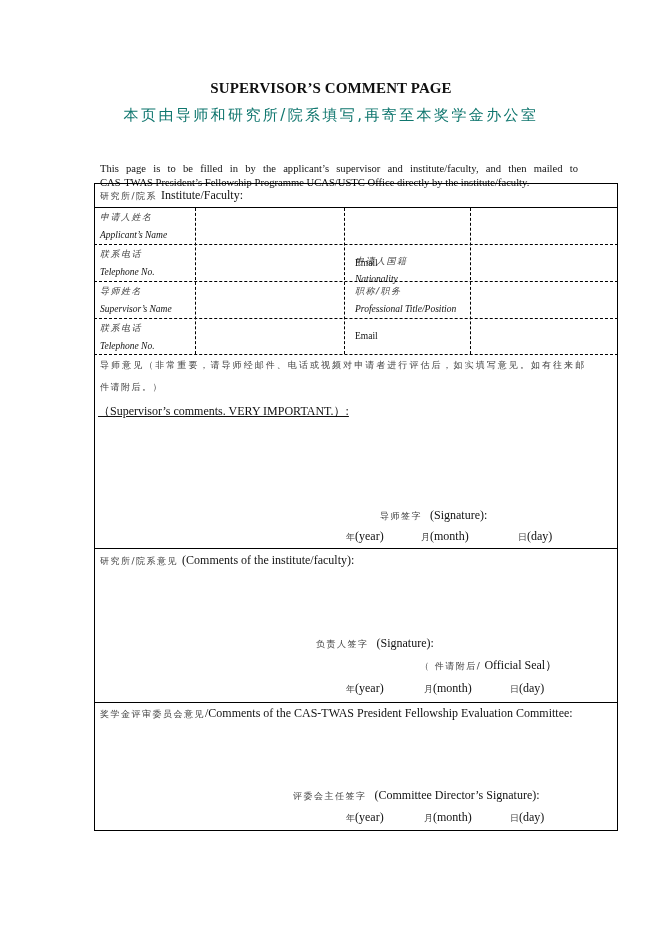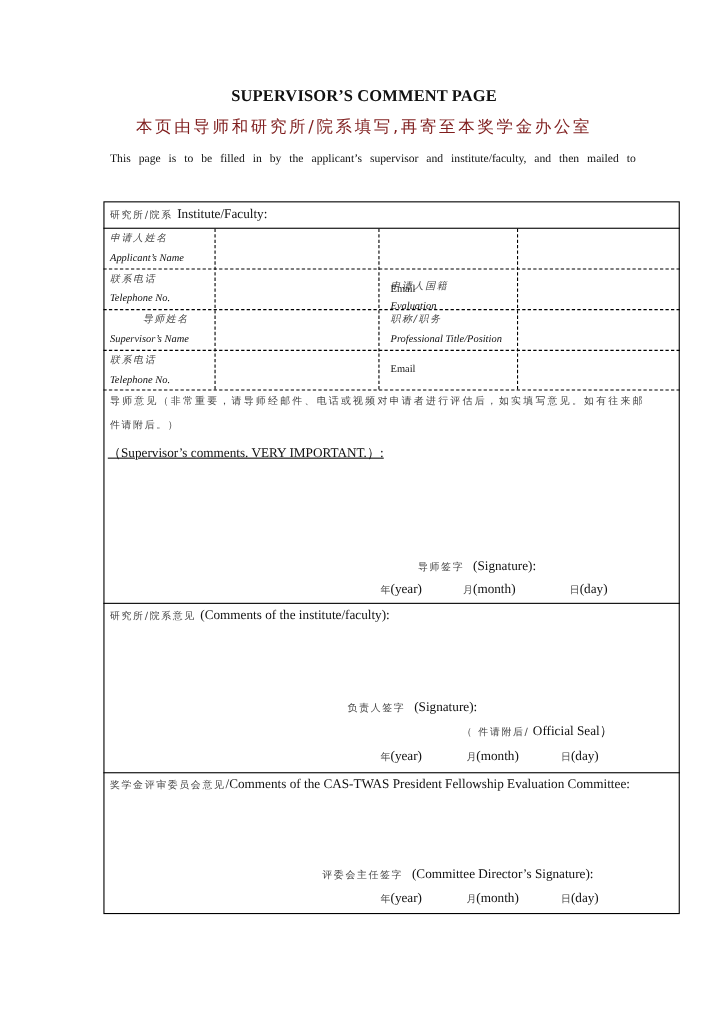--- a/index.html
+++ b/index.html
@@ -2,25 +2,25 @@
 <html><head>
 <meta charset="utf-8">
 <style>
   html, body { margin: 0; padding: 0; background: #ffffff; }
   body { width: 662px; height: 936px; position: relative; overflow: hidden;
          font-family: "Liberation Serif", "DejaVu Serif", serif; color: #111; }
   .abs { position: absolute; }
   .title { left: 0; width: 662px; top: 80px; text-align: center; font-weight: bold;
            font-size: 15px; letter-spacing: 0.1px; }
   .subtitle { left: 0; width: 662px; top: 106px; text-align: center; font-size: 15px;
-              font-family: "DejaVu Sans", sans-serif; letter-spacing: 2.4px; color: #7f1d1d; }
+              font-family: "DejaVu Sans", sans-serif; letter-spacing: 2.4px; color: #0f766e; }
   .intro { left: 100px; width: 478px; top: 138px; font-size: 10.6px; line-height: 14px;
            text-align: justify; }
   .intro span { display: block; }
-  .intro .l1 { text-align: justify; text-align-last: justify; }
+  .intro .l1 { text-align: justify; text-align-last: justify; margin-top: 24px; }
 
   .form { left: 94px; top: 183px; width: 524px; height: 648px; border: 1px solid #000; box-sizing: border-box; }
   .cn { font-family: "DejaVu Sans", sans-serif; font-size: 9px; color: #444; letter-spacing: 1.5px; }
   .en { font-size: 12px; }
   .sm { font-size: 9.5px; }
 
   
   .hsolid { left: 94px; width: 524px; height: 0; border-top: 1px solid #000; }
   .hdash  { left: 94px; width: 524px; height: 0; border-top: 1px dashed #000; }
   .vdash  { width: 0; border-left: 1px dashed #000; }
@@ -28,53 +28,54 @@
   .cell-lbl { line-height: 18px; font-style: italic; }
   .txt { white-space: nowrap; }
 </style>
 </head>
 <body>
 
 <div class="abs title">SUPERVISOR’S COMMENT PAGE</div>
 <div class="abs subtitle">本页由导师和研究所/院系填写,再寄至本奖学金办公室</div>
 <div class="abs intro">
   <span class="l1">This page is to be filled in by the applicant’s supervisor and institute/faculty, and then mailed to</span>
+  <span>CAS-TWAS President’s Fellowship Programme UCAS/USTC Office directly by the institute/faculty.</span>
 </div>
 
 <div class="abs form"></div>
 
 <div class="abs txt" style="left:100px; top:186px; line-height:16px;">
   <span class="cn">研究所/院系</span>
   <span class="en">Institute/Faculty:</span>
 </div>
 <div class="abs" style="left:250px; top:185px; width:360px; height:20px;"></div>
 <div class="abs hsolid" style="top:207px;"></div>
 
 <div class="abs txt" style="left:100px; top:208px;">
   <div class="cn cell-lbl">申请人姓名</div>
   <div class="sm cell-lbl">Applicant’s Name</div>
 </div>
 <div class="abs" style="left:196px; top:208px; width:147px; height:36px;"></div>
 <div class="abs txt" style="left:355px; top:208px;margin-top:44px;">
   <div class="cn cell-lbl">申请人国籍</div>
-  <div class="sm cell-lbl">Evaluation</div>
+  <div class="sm cell-lbl">Nationality</div>
 </div>
 <div class="abs" style="left:471px; top:208px; width:146px; height:36px;"></div>
 <div class="abs hdash" style="top:244px;"></div>
 
 <div class="abs txt" style="left:100px; top:245px;">
   <div class="cn cell-lbl">联系电话</div>
   <div class="sm cell-lbl">Telephone No.</div>
 </div>
 <div class="abs" style="left:196px; top:245px; width:147px; height:36px;"></div>
 <div class="abs txt sm" style="left:355px; top:255px; line-height:16px;">Email</div>
 <div class="abs" style="left:471px; top:245px; width:146px; height:36px;"></div>
 <div class="abs hdash" style="top:281px;"></div>
 
-<div class="abs txt" style="left:100px; top:282px;text-align:right;">
+<div class="abs txt" style="left:100px; top:282px;">
   <div class="cn cell-lbl">导师姓名</div>
   <div class="sm cell-lbl">Supervisor’s Name</div>
 </div>
 <div class="abs" style="left:196px; top:282px; width:147px; height:36px;"></div>
 <div class="abs txt" style="left:355px; top:282px;">
   <div class="cn cell-lbl">职称/职务</div>
   <div class="sm cell-lbl">Professional Title/Position</div>
 </div>
 <div class="abs" style="left:471px; top:282px; width:146px; height:36px;"></div>
 <div class="abs hdash" style="top:318px;"></div>

